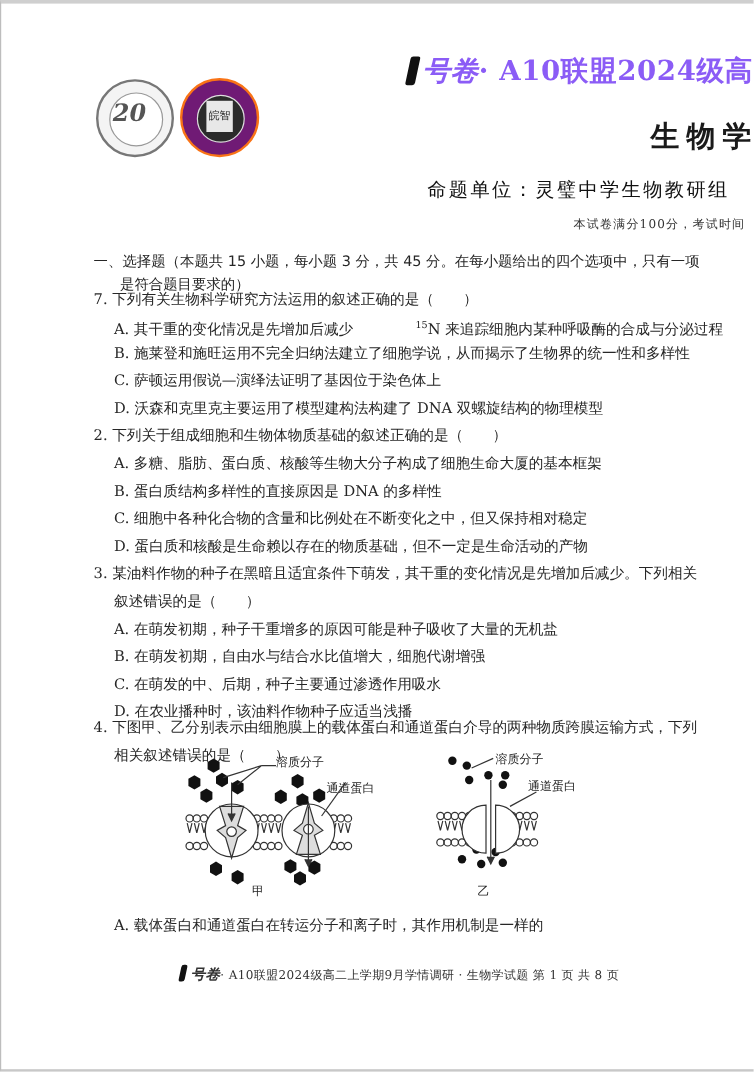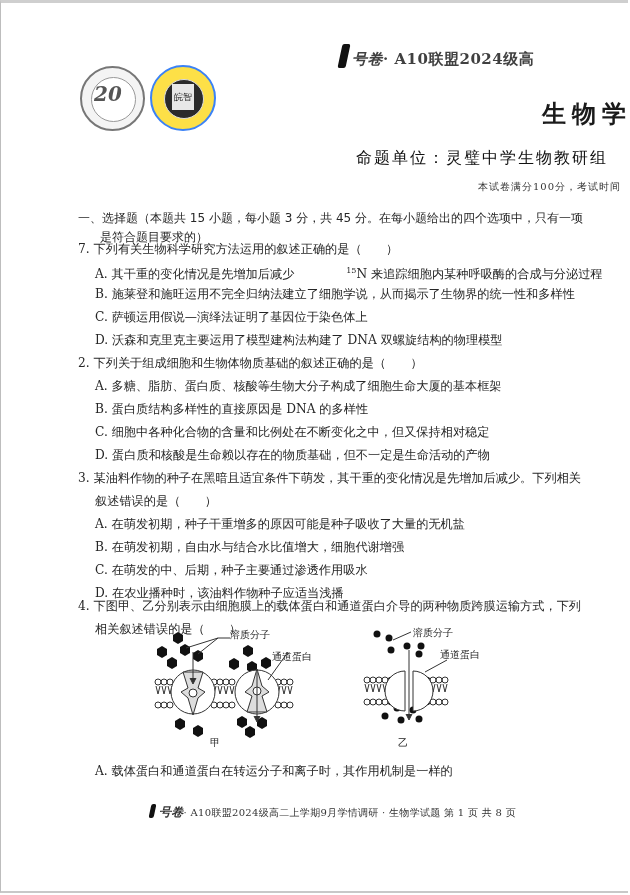--- a/index.html
+++ b/index.html
@@ -5,27 +5,27 @@
   html, body { margin:0; padding:0; background:#ffffff; }
   body { width:630px; height:895px; position:relative; overflow:hidden;
          font-family:"DejaVu Serif","Liberation Serif",serif; color:#222; }
   .frame { position:absolute; left:0; top:0; width:628px; height:893px;
            border-left:1px solid #bdbdbd; border-top:3px solid #cfcfcf; border-bottom:2px solid #c8c8c8; box-sizing:border-box; }
   .abs { position:absolute; white-space:nowrap; }
   .logo { position:absolute; border-radius:50%; box-sizing:border-box; }
   .logo1 { left:80px; top:66px; width:65px; height:65px; border:2px solid #777; background:#f4f4f4; }
   .logo1 .inner { position:absolute; left:9px; top:9px; width:43px; height:43px; border-radius:50%; border:1px solid #999; background:#fff; }
   .logo1 .mark { position:absolute; left:12px; top:14px; font-size:20px; font-style:italic; font-weight:bold; color:#555; font-family:"DejaVu Serif",serif; }
-  .logo2 { left:150px; top:65px; width:66px; height:66px; background:#fde047; border:2px solid #3b82f6; }
+  .logo2 { left:150px; top:65px; width:66px; height:66px; background:#701a75; border:2px solid #f97316; }
   .logo2 .inner { position:absolute; left:12px; top:12px; width:38px; height:38px; border-radius:50%; background:#2b2b2b; border:1px solid #ddd; }
   .logo2 .house { position:absolute; left:20px; top:17px; width:22px; height:26px; background:#e8e8e8; }
   .logo2 .house span { display:block; font-size:9px; color:#222; text-align:center; line-height:26px; font-family:"DejaVu Sans",sans-serif; }
   .brush { display:inline-block; width:8px; height:24px; background:#111; transform:skewX(-12deg); border-radius:2px; margin-right:4px; vertical-align:-4px; }
   .brush.small { width:5px; height:14px; vertical-align:-2px; }
-  .title { left:340px; top:44px; font-size:15px; font-weight:bold; letter-spacing:0.5px; color:#404040; }
+  .title { left:340px; top:44px; font-size:23px; font-weight:bold; letter-spacing:0.5px; color:#8b5cf6; }
   .subject { left:542px; top:98px; font-size:24px; font-weight:bold; letter-spacing:6px; color:#1a1a1a; }
   .unit { left:356px; top:148px; font-size:16px; color:#111; letter-spacing:2px; }
   .score { left:478px; top:180px; font-size:10px; color:#333; letter-spacing:1px; }
   .txt { font-size:12.2px; line-height:22.5px; color:#262626; }
   .section { left:78px; top:207px; font-family:"DejaVu Sans",sans-serif; font-size:12px; }
   .section2 { left:100px; top:226px; font-family:"DejaVu Sans",sans-serif; font-size:12px; }
   sup { font-size:8px;margin-left:48px; }
   .diagram { position:absolute; }
   .cap { position:absolute; font-size:10px; color:#222;text-align:center; }
   .footer { left:130px; top:804px; font-size:10px; color:#333; letter-spacing:0.3px;padding-left:20px; }

